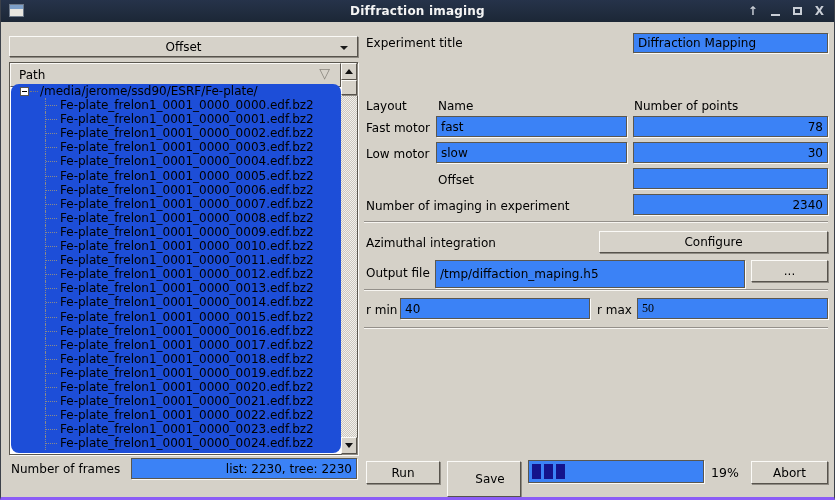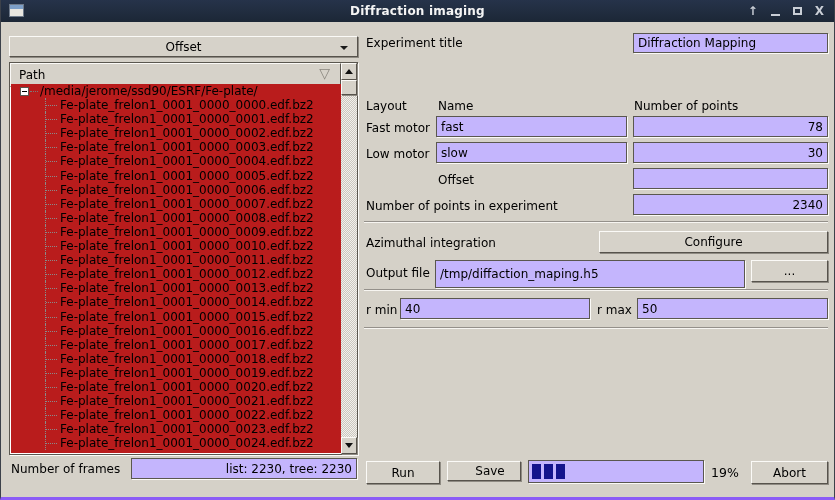--- a/index.html
+++ b/index.html
@@ -12,21 +12,21 @@
             border:1px solid #6e7a8a;box-sizing:border-box;}
   .titlebar .appicon::before{content:"";position:absolute;left:0;top:0;width:100%;height:4px;background:#7d9fc7;}
   .titlebar .title{width:100%;text-align:center;color:#f4f4f4;font-size:12px;font-weight:bold;letter-spacing:.2px;}
   .wctrls{position:absolute;right:10px;top:0;height:22px;display:flex;align-items:center;gap:13px;}
   .wbtn{color:#c9ced6;font-size:12px;font-weight:bold;line-height:22px;cursor:default;display:flex;align-items:center;justify-content:center;}
   .glyph-min{width:9px;height:2px;background:#c9ced6;margin-top:7px;}
   .glyph-max{width:9px;height:8px;border:2px solid #c9ced6;box-sizing:border-box;}
   
   .raised{background:#d6d2c9;border-top:1px solid #fbfaf7;border-left:1px solid #fbfaf7;
           border-right:1px solid #57534c;border-bottom:1px solid #57534c;box-shadow:1px 1px 0 #8f8b83;}
-  .sunken{background:#c4b5fd;border:1px solid #5a574f;box-shadow:1px 1px 0 #fbfaf7;}
+  .sunken{background:#3b82f6;border:1px solid #5a574f;box-shadow:1px 1px 0 #fbfaf7;}
   .btn{position:absolute;font-size:12px;color:#000;display:flex;align-items:center;justify-content:center;box-sizing:border-box;cursor:default;}
   .lbl{position:absolute;font-size:12px;color:#000;white-space:nowrap;}
   input.fld{position:absolute;box-sizing:border-box;font-family:"DejaVu Sans",sans-serif;font-size:12px;
             padding:1px 4px;outline:none;}
   input.num{text-align:right;}
   .sep{position:absolute;height:0;border-top:1px solid #94908a;border-bottom:1px solid #f7f5f1;}
   
   .combo{position:absolute;left:8px;top:36px;width:349px;height:21px;font-size:12px;
          display:flex;align-items:center;justify-content:center;box-sizing:border-box;}
   .combo .arrow{position:absolute;right:9px;top:9px;width:0;height:0;
@@ -40,21 +40,21 @@
         font-size:12px;display:flex;align-items:center;padding-left:8px;}
   .sortind{position:absolute;right:10px;top:1px;font-size:14px;color:#8a867e;}
   .sbar{position:absolute;right:0;top:0;bottom:0;width:16px;
         background-image:linear-gradient(45deg,#cbc7bf 25%,transparent 25%,transparent 75%,#cbc7bf 75%),
                          linear-gradient(45deg,#cbc7bf 25%,transparent 25%,transparent 75%,#cbc7bf 75%);
         background-color:#f2f0ec;background-size:2px 2px;background-position:0 0,1px 1px;}
   .sbtn{position:absolute;left:0;width:16px;height:17px;box-sizing:border-box;display:flex;align-items:center;justify-content:center;}
   .tri-up{width:0;height:0;border-left:4px solid transparent;border-right:4px solid transparent;border-bottom:5px solid #111;}
   .tri-down{width:0;height:0;border-left:4px solid transparent;border-right:4px solid transparent;border-top:5px solid #111;}
   .sthumb{position:absolute;left:0;top:17px;width:16px;height:15px;box-sizing:border-box;}
-  .tree-content{position:absolute;left:1px;top:21px;right:16px;bottom:1px;background:#b91c1c;overflow:hidden;}
+  .tree-content{position:absolute;left:1px;top:21px;right:16px;bottom:1px;background:#1d4ed8;overflow:hidden;border-radius:8px;}
   .trow{height:14.1px;line-height:14.1px;font-size:12px;white-space:nowrap;display:flex;align-items:center;color:#000;}
   .minusbox{position:relative;width:9px;height:9px;margin-left:9px;border:1px solid #5a574f;background:#fff;
             box-sizing:border-box;flex:0 0 auto;}
   .minusbox span{position:absolute;left:1px;top:3px;width:5px;height:1px;background:#000;}
   .rootdots{width:8px;border-top:1px dotted #7a7a7a;margin:0 2px 0 1px;flex:0 0 auto;}
   .conn{position:relative;width:14px;height:14.1px;margin-left:34px;border-left:1px dotted #8a8a8a;flex:0 0 auto;}
   .conn .h{position:absolute;left:0;top:7px;width:11px;border-top:1px dotted #8a8a8a;}
   .rtxt,.ftxt{overflow:hidden;}
   
   .progress{position:absolute;left:527px;top:460px;width:176px;height:23px;box-sizing:border-box;
@@ -304,43 +304,43 @@
   <input class="fld sunken" style="left: 435px; top: 116px; width: 191px; height: 21px;" type="text" value="fast">
   <input class="fld sunken num" style="left: 632px; top: 116px; width: 195px; height: 21px;" type="text" value="78">
 
   <span class="lbl" style="left:365px;top:147px;">Low motor</span>
   <input class="fld sunken" style="left: 435px; top: 142px; width: 191px; height: 21px;" type="text" value="slow">
   <input class="fld sunken num" style="left: 632px; top: 142px; width: 195px; height: 21px;" type="text" value="30">
 
   <span class="lbl" style="left:437px;top:173px;">Offset</span>
   <input class="fld sunken" style="left: 632px; top: 168px; width: 195px; height: 21px;" type="text" value="">
 
-  <span class="lbl" style="left:365px;top:199px;">Number of points in experiment</span>
+  <span class="lbl" style="left:365px;top:199px;">Number of imaging in experiment</span>
   <input class="fld sunken num" style="left: 632px; top: 194px; width: 195px; height: 21px;" type="text" value="2340">
 
   <div class="sep" style="left:363px;top:221px;width:464px;"></div>
 
   <span class="lbl" style="left:365px;top:236px;">Azimuthal integration</span>
   <div class="btn raised" style="left:598px;top:231px;width:229px;height:22px;">Configure</div>
 
   <span class="lbl" style="left:365px;top:266px;">Output file</span>
   <input class="fld sunken" style="left: 434px; top: 260px; width: 310px; height: 28px;" type="text" value="/tmp/diffaction_maping.h5">
   <div class="btn raised" style="left:750px;top:260px;width:77px;height:22px;">...</div>
 
   <div class="sep" style="left:363px;top:289px;width:464px;"></div>
 
   <span class="lbl" style="left:365px;top:303px;">r min</span>
   <input class="fld sunken" style="left: 399px; top: 298px; width: 190px; height: 21px;" type="text" value="40">
   <span class="lbl" style="left:596px;top:303px;">r max</span>
-  <input class="fld sunken" style="left: 636px; top: 298px; width: 191px; height: 21px;" type="text" value="50">
+  <input class="fld sunken" style="left: 636px; top: 298px; width: 191px; height: 21px; font-family: Liberation Serif, serif;" type="text" value="50">
 
   <div class="sep" style="left:363px;top:327px;width:464px;"></div>
 
   <div class="btn raised" style="left:365px;top:461px;width:74px;height:23px;">Run</div>
-  <div class="btn raised" style="left:446px;top:461px;width:74px;height:20px;padding-left:12px;">Save</div>
+  <div class="btn raised" style="left:446px;top:461px;width:74px;height:36px;padding-left:12px;">Save</div>
   <div class="progress sunken">
 
   <div class="pblock" style="background: rgb(20, 20, 140);"></div>
       <div class="pblock" style="background: rgb(20, 20, 140);"></div>
       <div class="pblock" style="background: rgb(20, 20, 140);"></div>
     </div>
   <span class="lbl" style="left:710px;top:465px;font-size:12.5px;">19%</span>
   <div class="btn raised" style="left:750px;top:461px;width:77px;height:23px;">Abort</div>
 
 </div>

